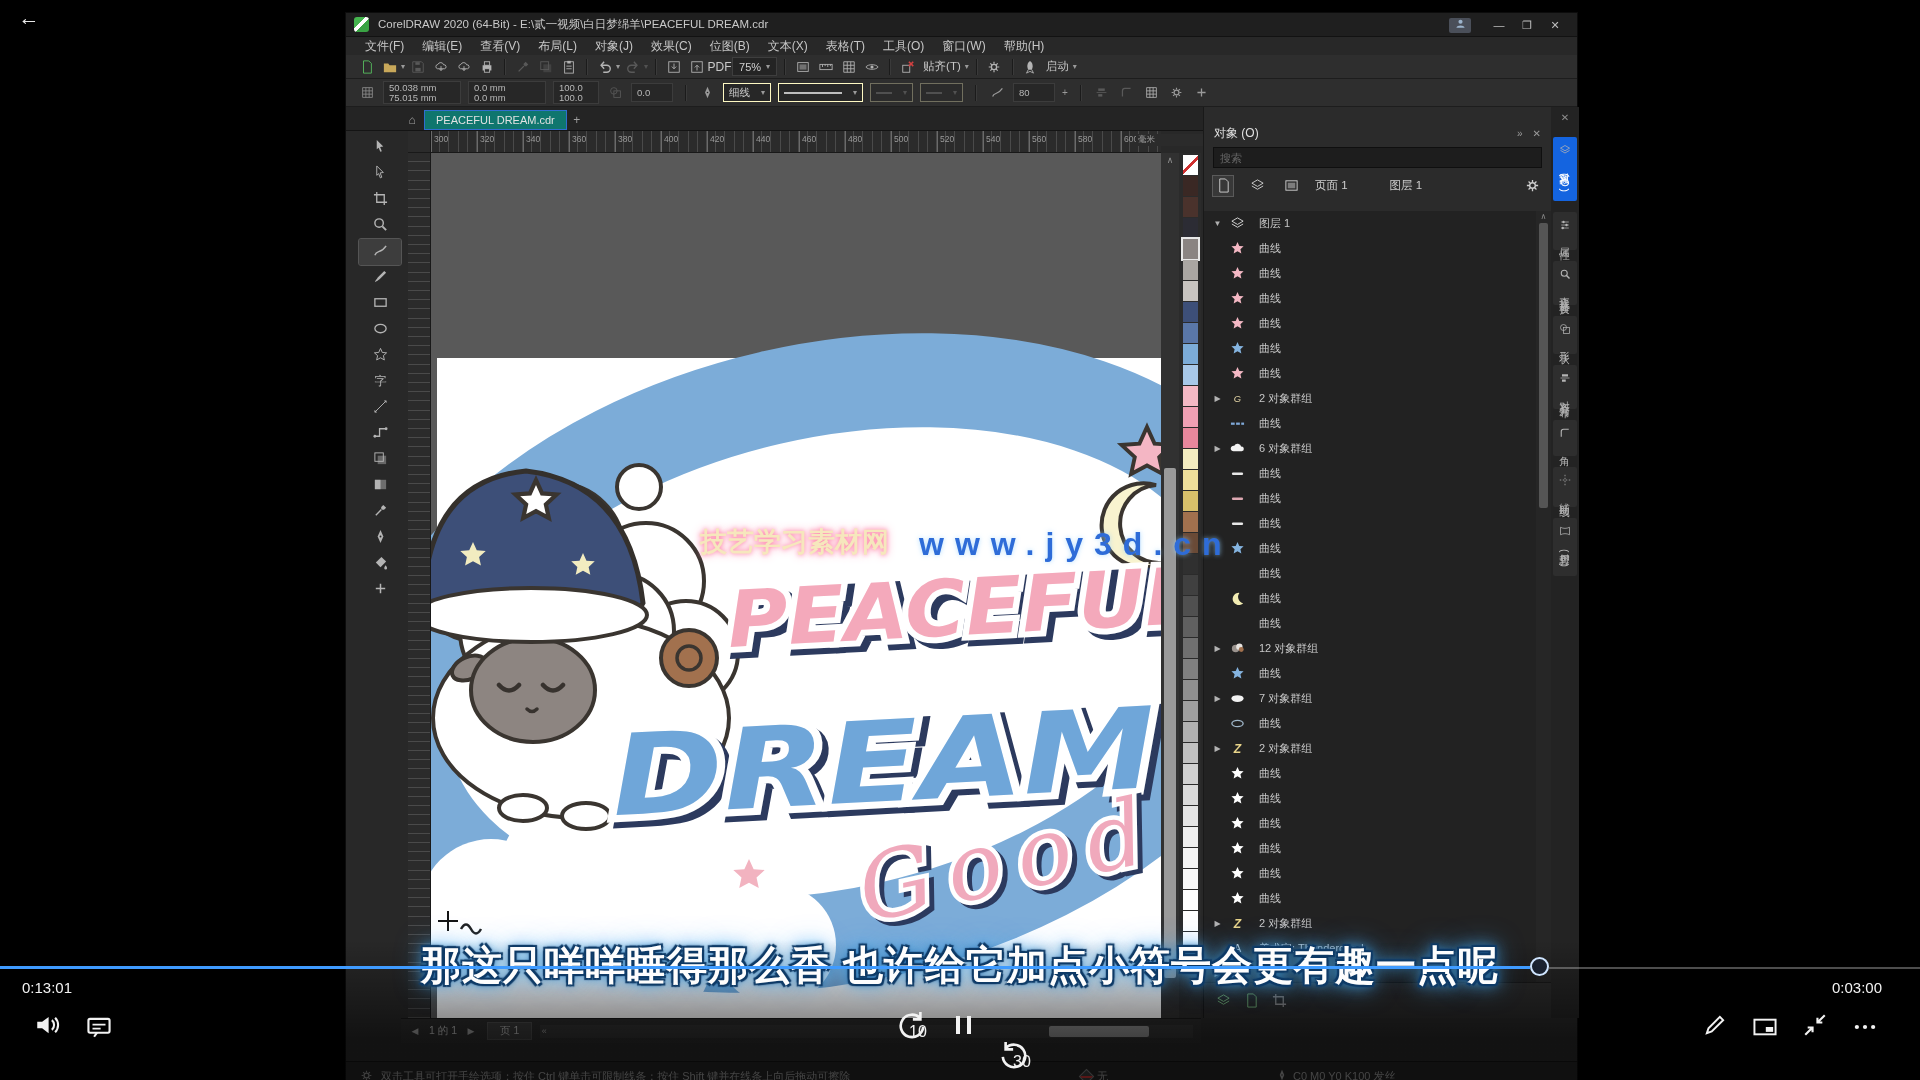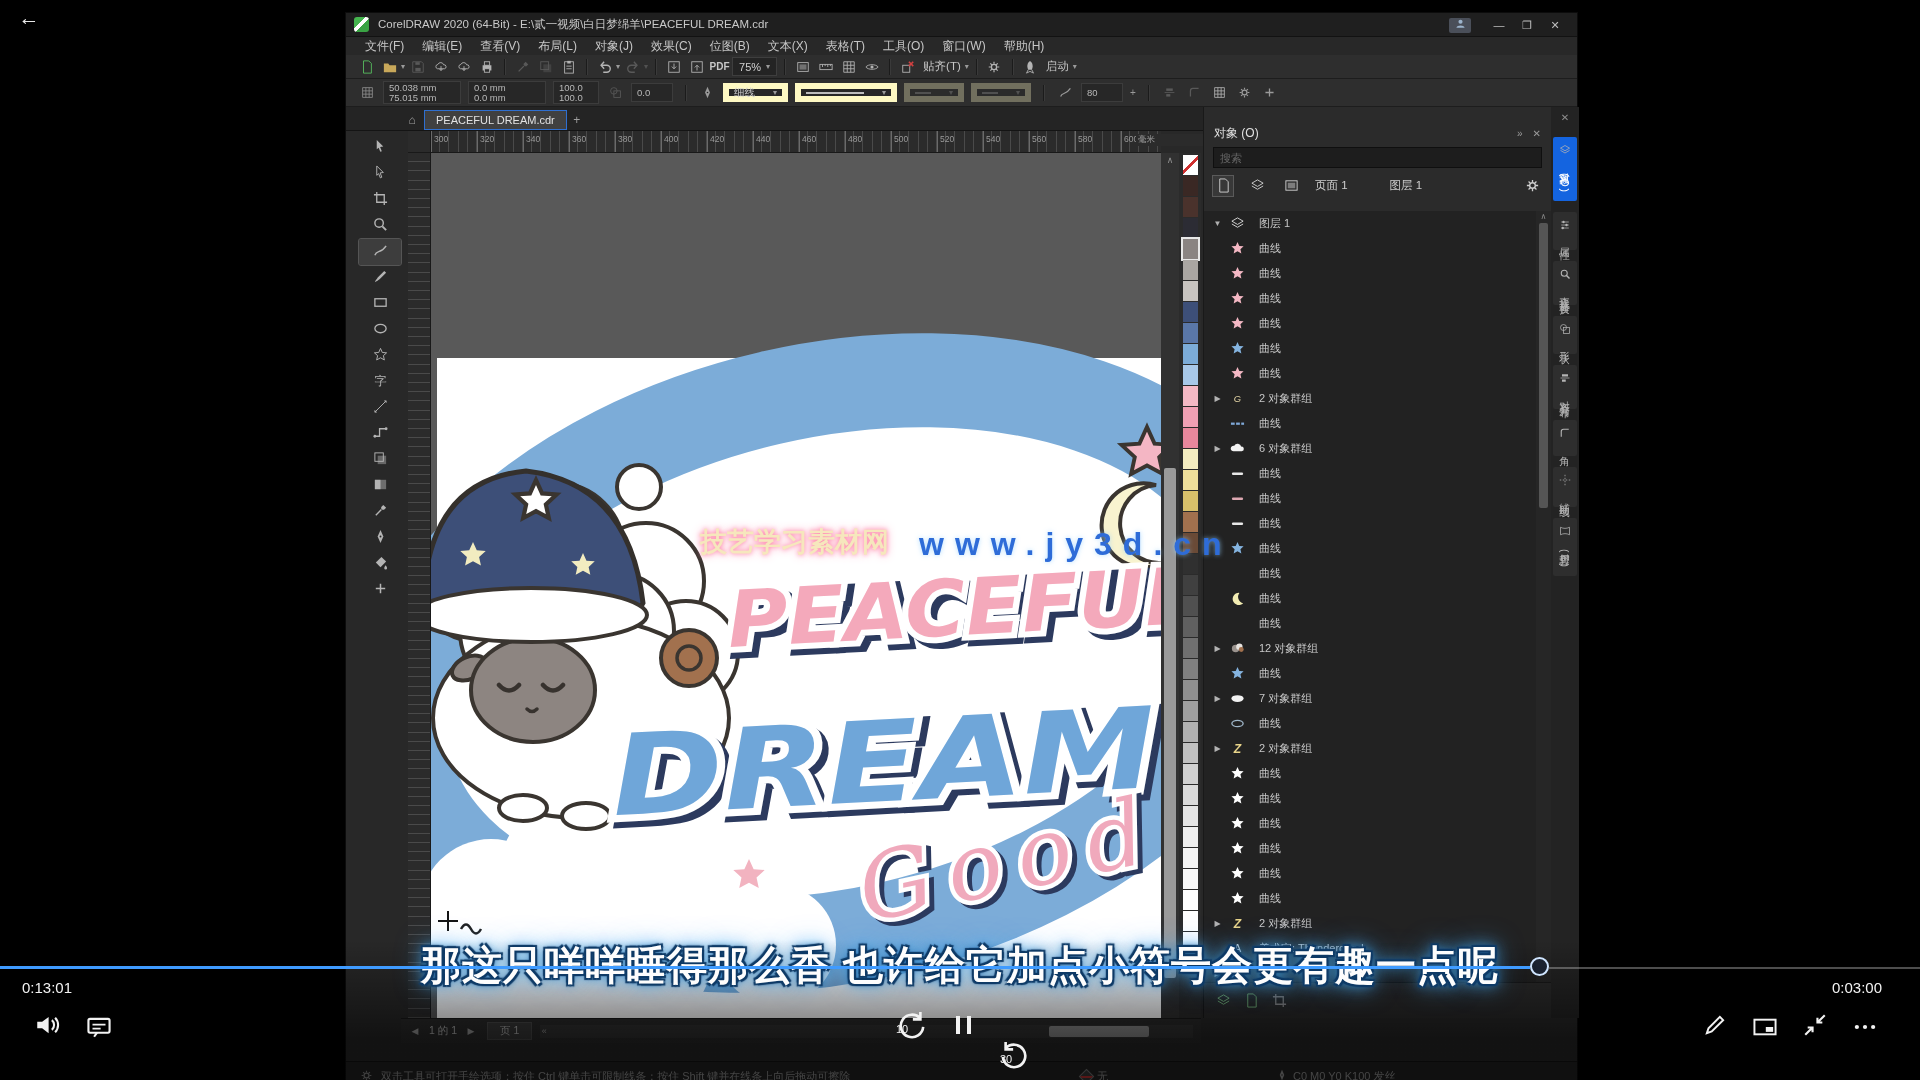--- a/index.html
+++ b/index.html
@@ -38,32 +38,32 @@
     height:19px; padding:0 6px; font-size:11px; color:#cfcfcf; }
   .tlabel { font-size:11.5px; color:#c6c6c6; margin:0 3px; }
 
   .propbar { position:absolute; left:0; top:66px; right:0; height:28px; background:#2e2e2e;
     border-bottom:1px solid #1d1d1d; display:flex; align-items:center; padding-left:12px; gap:7px;
     font-size:9.5px; color:#b8b8b8; }
   .pfield2 { background:#272727; border:1px solid #3c3c3c; min-width:78px; height:23px; padding:1px 5px;
     display:flex; flex-direction:column; justify-content:center; line-height:10px; }
   .pfield1 { background:#272727; border:1px solid #3c3c3c; min-width:42px; height:19px; padding:0 5px;
     display:flex; align-items:center; }
-  .pcombo { background:#272727; border:6px solid #fef9c3; height:19px; padding:0 5px; display:flex;
-    align-items:center; gap:19px; font-size:10.5px; color:#cdcdcd; }
+  .pcombo { background:#272727; border:1px solid #fef9c3; height:19px; padding:0 5px; display:flex;
+    align-items:center; gap:12px; font-size:10.5px; color:#cdcdcd; }
   .lineprev { width:58px; height:2px; background:#bdbdbd; }
   .picon { width:18px; height:18px; display:inline-flex; align-items:center; justify-content:center; }
   .picon svg { width:13px; height:13px; }
 
   .tabbar { position:absolute; left:0; top:94px; right:0; height:24px; background:#242424;
     border-bottom:1px solid #141414; display:flex; align-items:flex-end; padding-left:54px; }
   .homebtn { width:24px; height:20px; display:flex; align-items:center; justify-content:center;
     color:#9f9f9f; font-size:12px; }
   .doctab { height:20px; padding:8px 11px; display:flex; align-items:center; font-size:11px; color:#e2e2e2;
-    background:#404040; border:1px solid #2f6fd0; }
+    background:#0f766e; border:1px solid #2f6fd0; }
   .addtab { width:20px; height:20px; display:flex; align-items:center; justify-content:center;
     color:#9f9f9f; font-size:12px; }
 
   
   .toolbox { position:absolute; left:13px; top:122px; width:42px; display:flex; flex-direction:column; }
   .tool { height:26px; display:flex; align-items:center; justify-content:center; }
   .tool svg { width:15px; height:15px; }
   .tool.active { background:#3d3d3d; border-radius:2px; outline:1px solid #555; }
 
   
@@ -178,21 +178,21 @@
   .prog-handle { position:absolute; left:1530px; top:957px; width:19px; height:19px; border-radius:50%;
     border:2px solid #cfe5ff; background:rgba(18,40,80,.35); z-index:10; }
 
   .time { position:absolute; font-size:15px; color:#f2f2f2; z-index:9; }
   .time.left { left:22px; top:979px; }
   .time.right { left:1832px; top:979px; }
 
   .pbtn { position:absolute; z-index:9; display:flex; align-items:center; justify-content:center; }
   .pbtn svg { width:100%; height:100%; }
   .skip { width:30px; height:30px; position:relative; }
-  .skip .num { position:absolute; left:0; right:0; top:13px; font-size:11px; color:#f2f2f2; }
+  .skip .num { position:absolute; left:13px; right:0; top:13px; text-align:center; font-size:16px; color:#f2f2f2; }
   .pausebars { display:flex; gap:7px; }
   .pausebars i { width:4px; height:18px; background:#f2f2f2; display:block; }
 </style>
 </head>
 <body>
 
 <div id="stage">
 
   <div id="cdr">
 
@@ -307,21 +307,21 @@
             <rect x="2" y="2" width="12" height="12" fill="none" stroke="#b4b4b4"></rect>
             <path d="M8 4v6M5.5 7.5 8 10l2.5-2.5" stroke="#b4b4b4" fill="none"></path>
           </svg>
         </span>
       <span class="tbtn">
           <svg viewBox="0 0 16 16" width="100%" height="100%">
             <rect x="2" y="2" width="12" height="12" fill="none" stroke="#b4b4b4"></rect>
             <path d="M8 12V6M5.5 8.5 8 6l2.5 2.5" stroke="#b4b4b4" fill="none"></path>
           </svg>
         </span>
-      <span class="tbtn" style="font-size:10px;color:#c8c8c8;font-weight:bold">PDF</span>
+      <span class="tbtn" style="font-size:12px;color:#c8c8c8;font-weight:normal">PDF</span>
       <div class="combo">
         <span>75%</span>
           <span class="drop">▾</span>
       </div>
       <span class="sep"></span>
       <span class="tbtn">
           <svg viewBox="0 0 16 16" width="100%" height="100%">
             <rect x="2" y="3" width="12" height="10" fill="none" stroke="#b4b4b4"></rect>
             <rect x="4" y="5" width="8" height="6" fill="#b4b4b4" opacity=".5"></rect>
           </svg>

